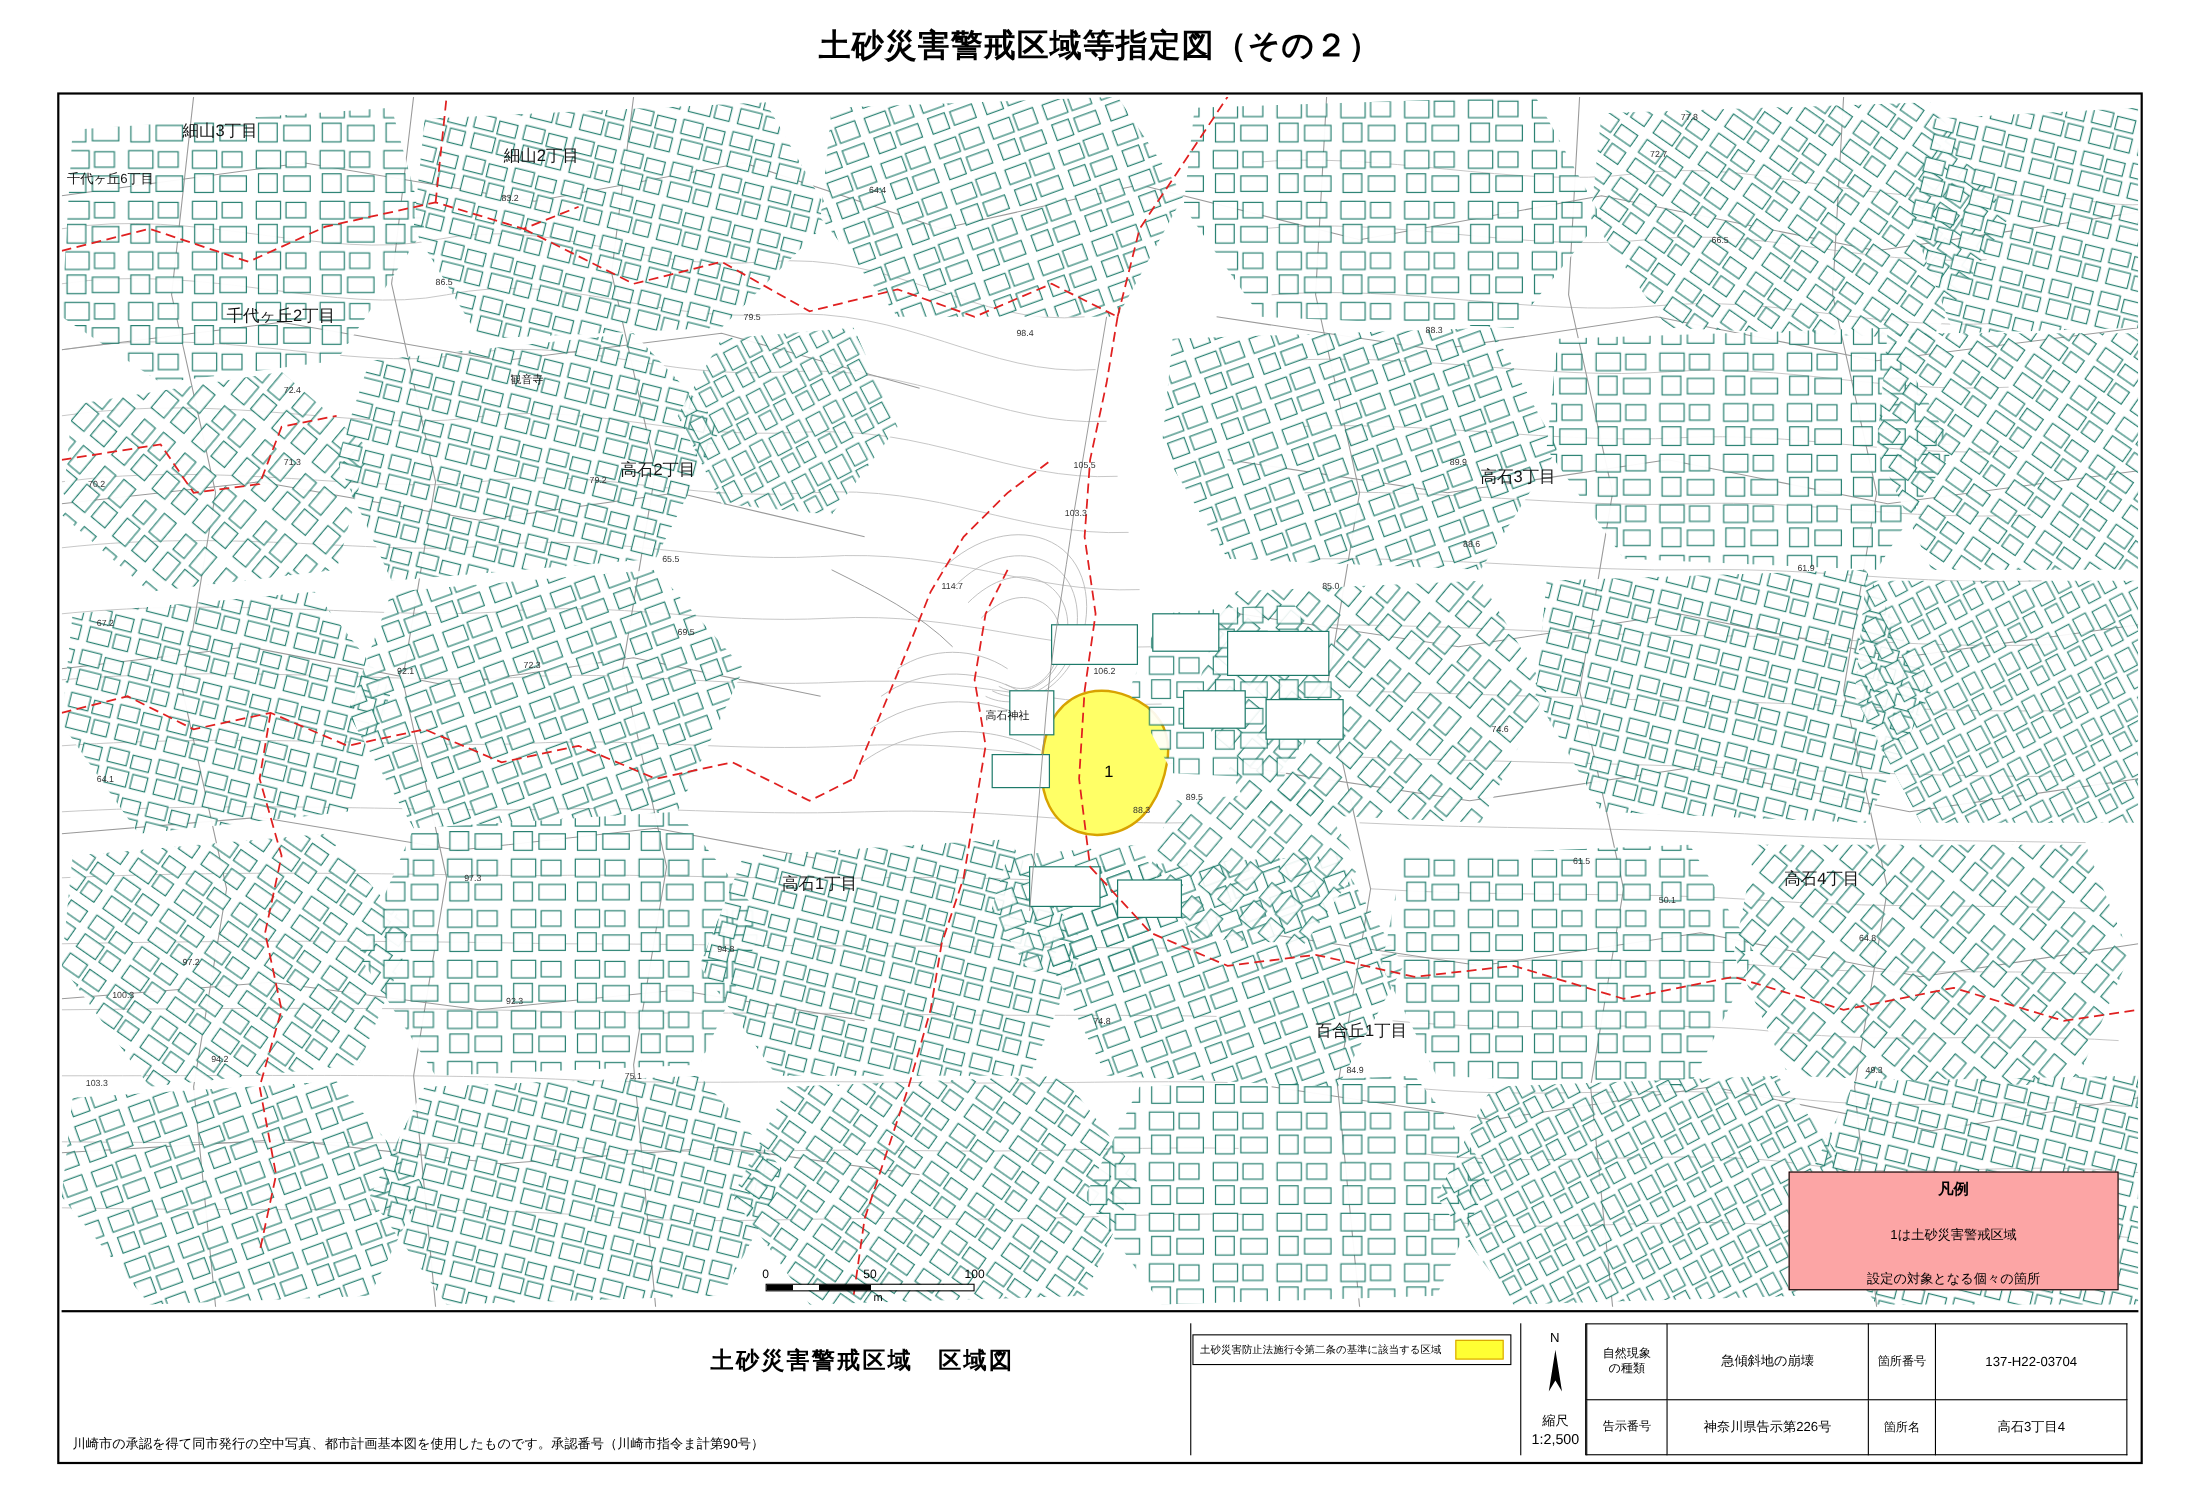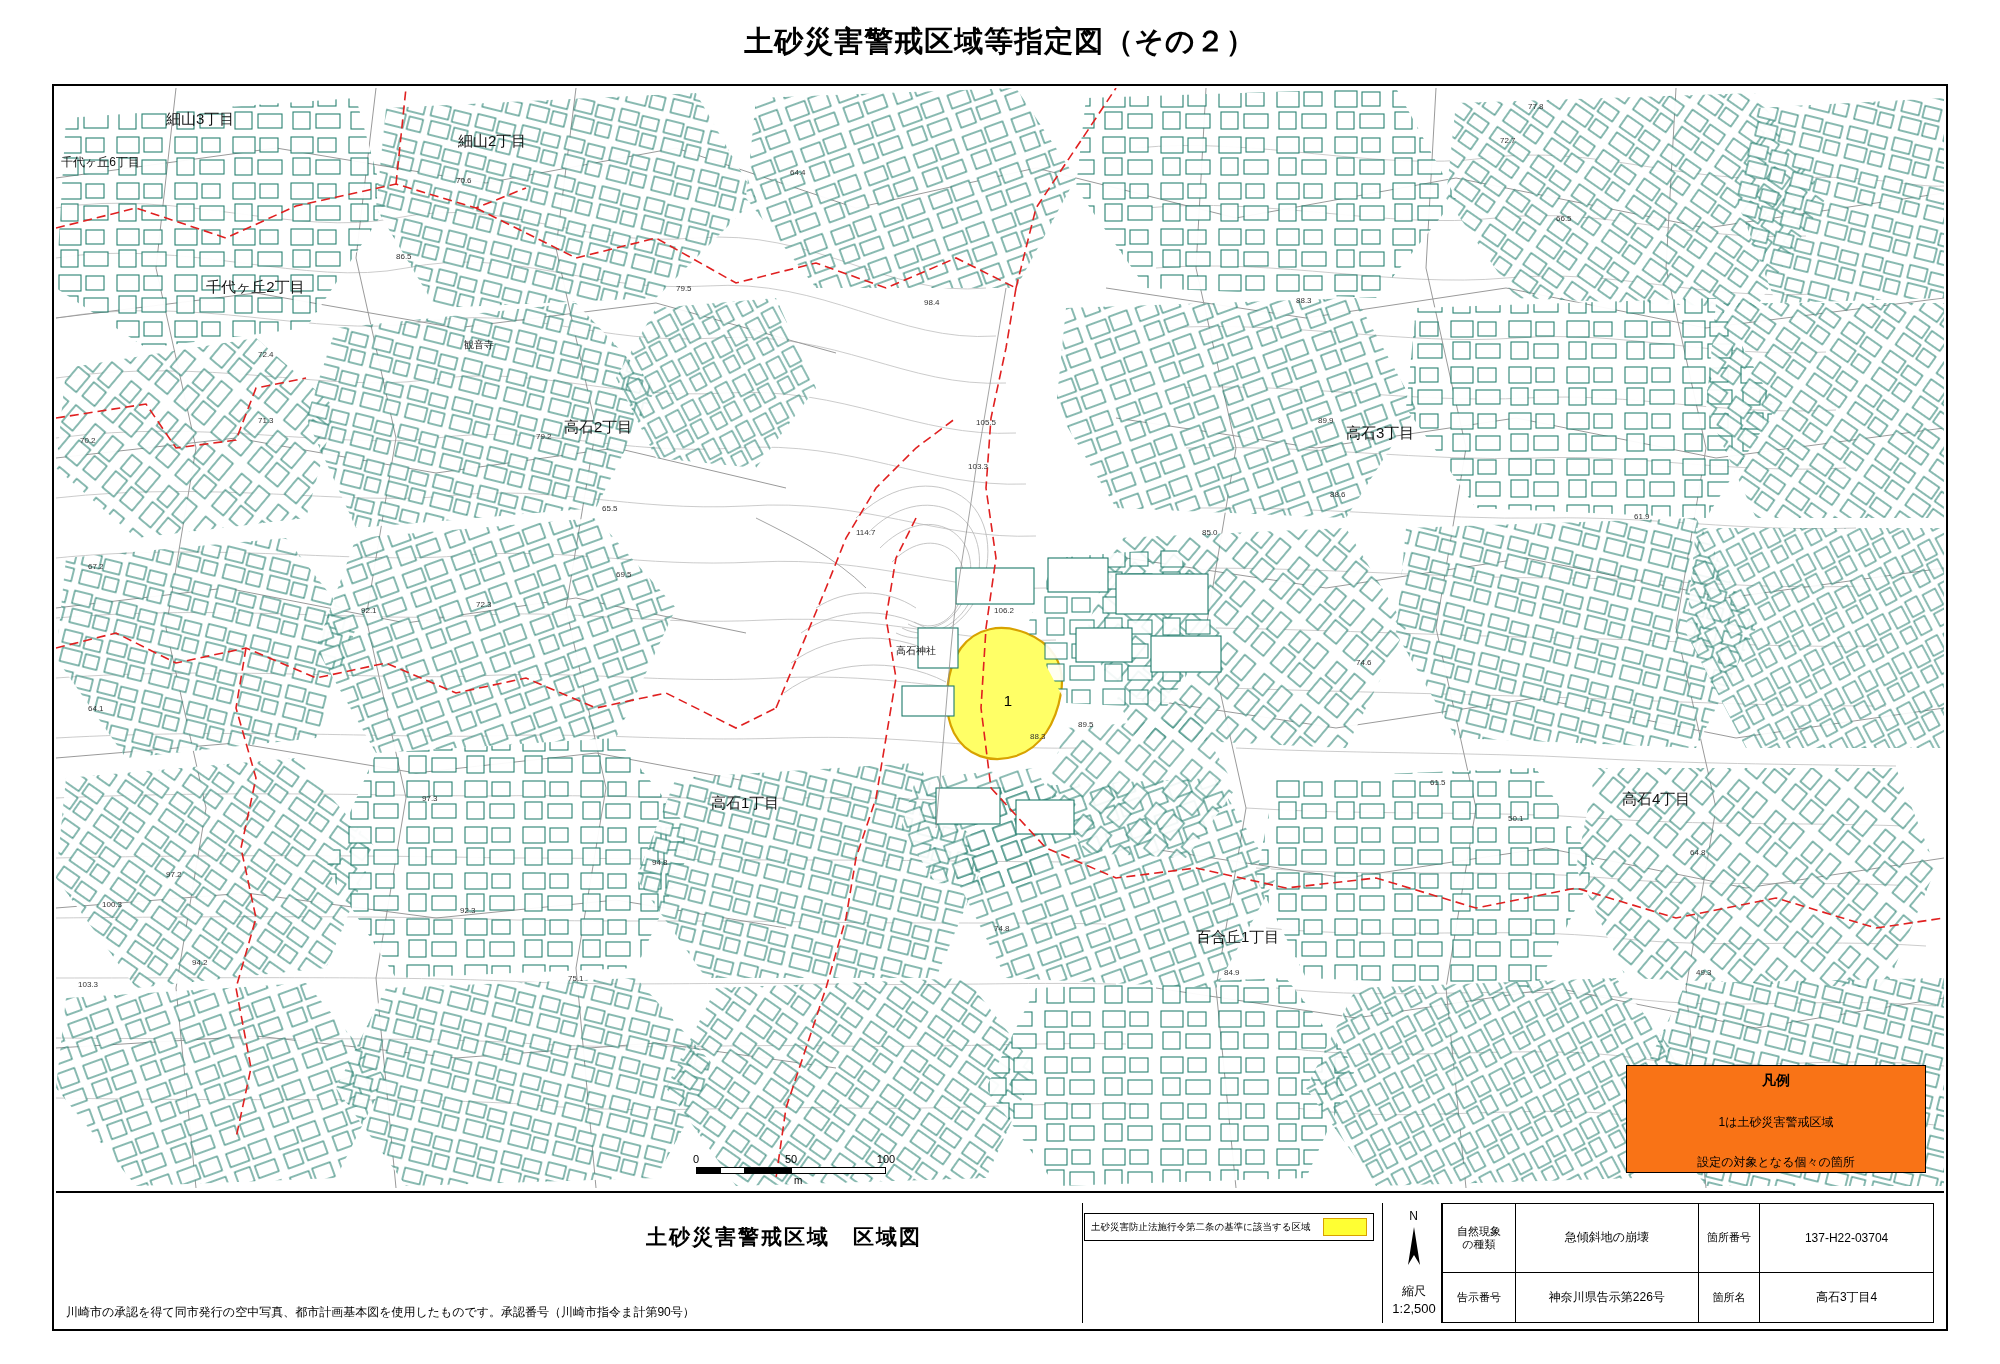--- a/index.html
+++ b/index.html
@@ -33,21 +33,21 @@
   }
   .place-label.small{font-size:12px;}
   .place-label.tiny{font-size:10px;}
   
   .spot{
     position:absolute;font-size:8px;color:#333;white-space:nowrap;
   }
   
   .legend-box{
     position:absolute;right:18px;bottom:18px;width:300px;height:108px;
-    border:1px solid #000;background:#f97316;box-sizing:border-box;
+    border:1px solid #000;background:#fca5a5;box-sizing:border-box;
     padding:6px 8px;
   }
   .legend-title{font-size:14px;font-weight:bold;text-align:center;margin-bottom:4px;}
   .legend-note{font-size:12px;text-align:center;line-height:1.35;margin-top:24px;}
   .legend-row{display:flex;align-items:center;margin-top:10px;}
   .legend-dash{
     flex:1;height:0;border-top:2px dashed #e02020;margin:0 8px;
   }
   .legend-dash-label{font-size:14px;white-space:nowrap;margin-top:32px;}
   
@@ -313,21 +313,21 @@
   <div class="place-label" style="left:150px;top:190px;">千代ヶ丘2丁目</div>
   <div class="place-label tiny" style="left:408px;top:250px;">観音寺</div>
   <div class="place-label" style="left:508px;top:330px;">高石2丁目</div>
   <div class="place-label" style="left:1290px;top:336px;">高石3丁目</div>
   <div class="place-label tiny" style="left:840px;top:556px;">高石神社</div>
   <div class="place-label" style="left:655px;top:706px;">高石1丁目</div>
   <div class="place-label" style="left:1566px;top:702px;">高石4丁目</div>
   <div class="place-label" style="left:1140px;top:840px;">百合丘1丁目</div>
 
   <div class="spot" style="left:340px;top:164px;">86.5</div>
-  <div class="spot" style="left:400px;top:88px;">70.6</div>
+  <div class="spot" style="left:400px;top:88px;">83.2</div>
   <div class="spot" style="left:620px;top:196px;">79.5</div>
   <div class="spot" style="left:734px;top:80px;">64.4</div>
   <div class="spot" style="left:480px;top:344px;">79.2</div>
   <div class="spot" style="left:202px;top:328px;">71.3</div>
   <div class="spot" style="left:202px;top:262px;">72.4</div>
   <div class="spot" style="left:24px;top:348px;">70.2</div>
   <div class="spot" style="left:32px;top:474px;">67.2</div>
   <div class="spot" style="left:32px;top:616px;">64.1</div>
   <div class="spot" style="left:560px;top:482px;">69.5</div>
   <div class="spot" style="left:546px;top:416px;">65.5</div>

